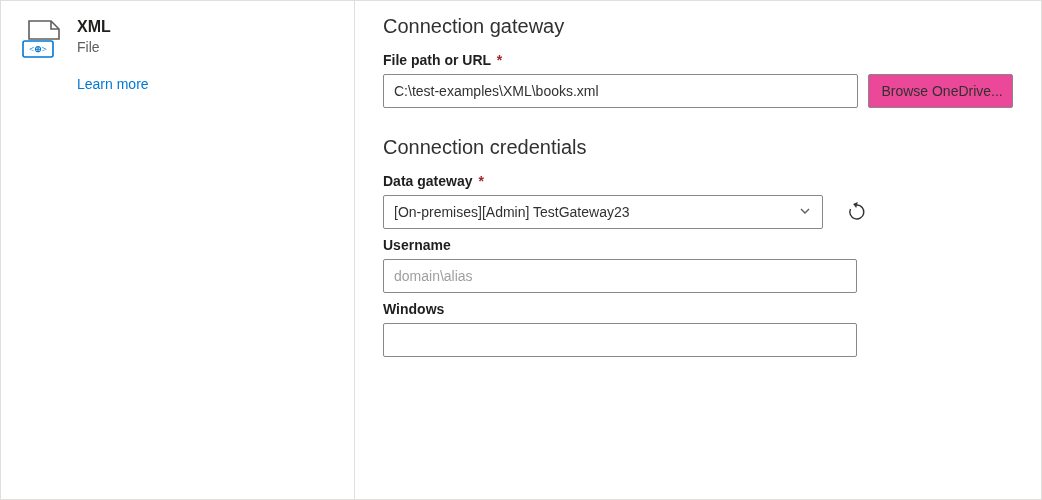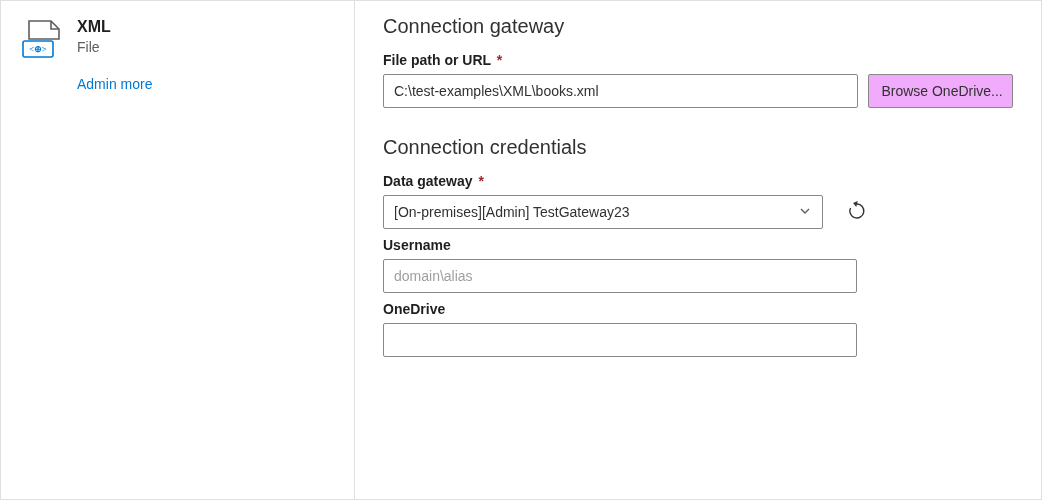--- a/index.html
+++ b/index.html
@@ -54,40 +54,40 @@
     }
     .section-heading.creds { margin-top: 28px; }
     .field-label {
       font-size: 14px;
       font-weight: 600;
       color: #201f1e;
       margin-bottom: 6px;
       display: block;
     }
     .req { color: #a4262c; margin-left: 2px; }
-    .row { display: flex; gap: 10px; align-items: center; margin-bottom: 8px; }
+    .row { display: flex; gap: 10px; align-items: flex-end; margin-bottom: 8px; }
     .text-input, .select-box {
       height: 34px;
       border: 1px solid #8a8886;
       border-radius: 2px;
       padding: 0 10px;
       font-size: 14px;
       font-family: inherit;
       color: #323130;
       background: #fff;
       outline: none;
     }
     .text-input::placeholder { color: #a19f9d; }
     .filepath-input { width: 486px; }
     .browse-btn {
       height: 34px;
       padding: 0 12px;
       border: 1px solid #8a8886;
       border-radius: 2px;
-      background: #f0abfc;
+      background: #ec4899;
       font-size: 14px;
       font-family: inherit;
       color: #323130;
       cursor: pointer;
       min-width: 144px;
       text-align: center;
       white-space: nowrap;
       overflow: hidden;
     }
     .select-box {
@@ -126,21 +126,21 @@
           <path d="M30 2 L30 10 L38 10" fill="none" stroke="#605e5c" stroke-width="1.6"></path>
           <rect x="2" y="22" width="30" height="16" rx="2" fill="#fff" stroke="#0078d4" stroke-width="1.6"></rect>
           <text x="17" y="33" font-size="9" text-anchor="middle" fill="#0078d4" font-family="Segoe UI" font-weight="600">&lt;⊕&gt;</text>
         </svg>
       </span>
       <div class="sidebar-titles">
         <h2>XML</h2>
         <div class="subtitle">File</div>
       </div>
     </div>
-    <a class="learn-more">Admin more</a>
+    <a class="learn-more">Learn more</a>
   </aside>
 
   <main class="main">
     <h3 class="section-heading">Connection gateway</h3>
 
     <div class="field-block">
       <label class="field-label">
         <span>File path or URL</span>
         <span class="req">*</span>
       </label>
@@ -179,17 +179,17 @@
 
     <div class="field-block">
     </div>
 
     <div class="field-block">
       <label class="field-label">Username</label>
       <input type="text" class="text-input std-input" placeholder="domain\alias" style="">
     </div>
 
     <div class="field-block">
-      <label class="field-label">OneDrive</label>
+      <label class="field-label">Windows</label>
       <input type="password" class="text-input std-input" style="">
     </div>
   </main>
 </div>
 
 </body></html>

